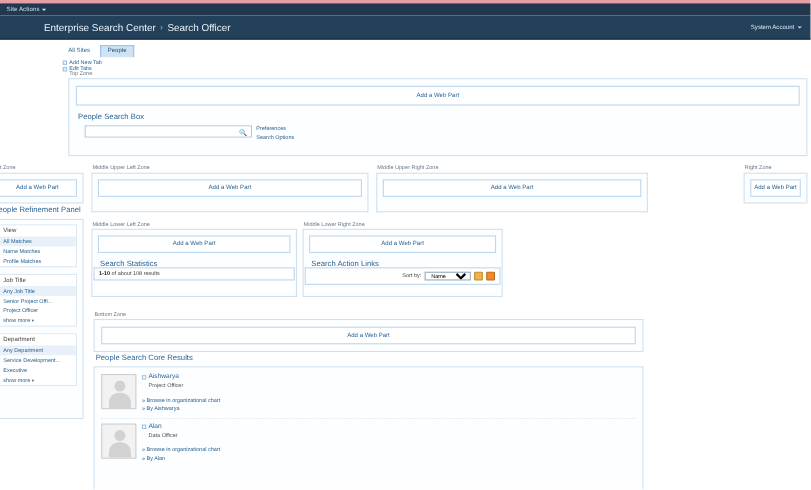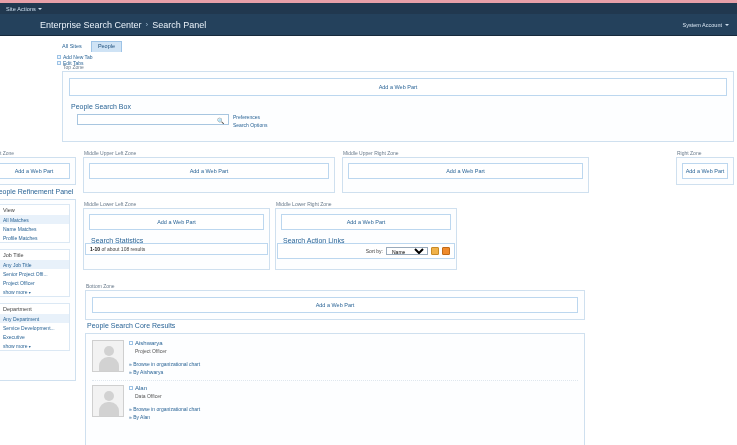--- a/index.html
+++ b/index.html
@@ -137,21 +137,21 @@
   <div class="site-actions">
     <span>Site Actions</span>
     <span class="caret-d"></span>
   </div>
 </div>
 
 <div class="title-bar">
   <div class="site-title">
     <span>Enterprise Search Center</span>
     <span class="sep-dot">›</span>
-    <span>Search Panel</span>
+    <span>Search Officer</span>
   </div>
   <div class="account">
     <span>System Account</span>
     <span class="caret-d"></span>
   </div>
 </div>
 
 <div class="tabs-wrap">
   <div class="tabs-row">
     <div class="tab">All Sites</div>

